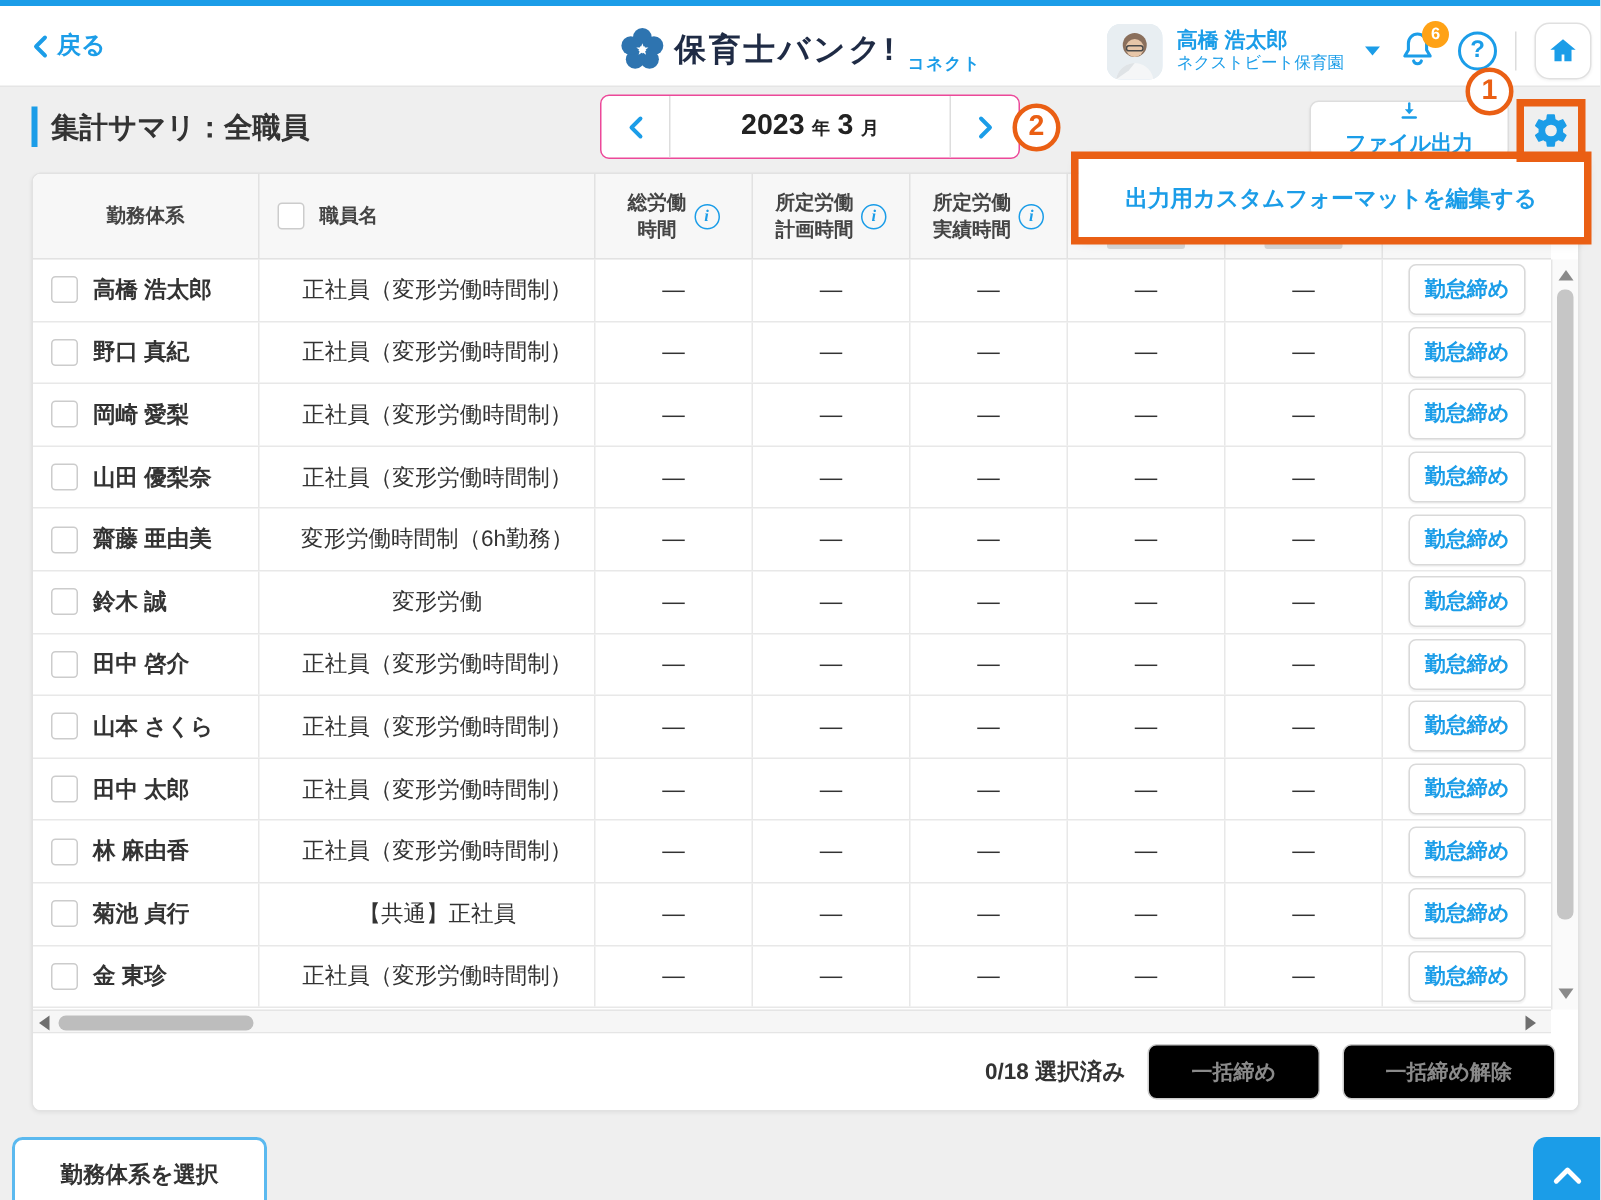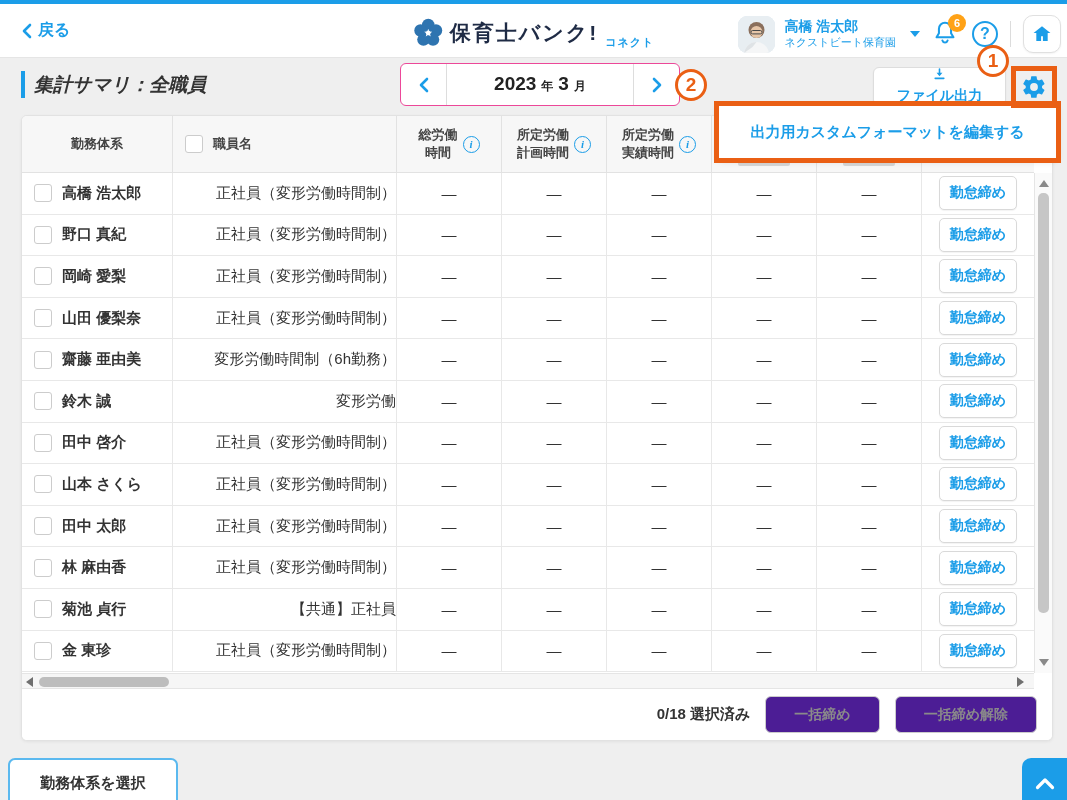--- a/index.html
+++ b/index.html
@@ -29,21 +29,21 @@
            display:flex; align-items:center; justify-content:center; padding:0 4px; }
   .help-circle { width:26px; height:26px; border-radius:50%; border:2.5px solid #1b9de8;
                  color:#1b9de8; font-weight:bold; font-size:16px; display:flex; align-items:center;
                  justify-content:center; margin-right:12px; cursor:pointer; }
   .vdivider { width:1px; height:26px; background:#dcdcdc; margin-right:12px; }
   .homebtn { width:38px; height:38px; border:1px solid #e0e0e0; border-radius:10px; background:#fff;
              display:flex; align-items:center; justify-content:center; cursor:pointer;
              box-shadow:0 1px 2px rgba(0,0,0,.05); }
 
   
-  .pagetitle { position:absolute; left:21px; top:71px; display:flex; align-items:center; gap:9px;font-style:italic; }
+  .pagetitle { position:absolute; left:21px; top:71px; display:flex; align-items:center; gap:9px; }
   .titlebar { width:4px; height:27px; background:#1b9de8; }
   .pagetitle .t { font-size:19px; font-weight:bold; color:#333; }
   .monthnav { position:absolute; left:400px; top:63px; width:280px; height:43px; background:#fff;
               border:1px solid #ec4899; border-radius:6px; display:flex; align-items:stretch; overflow:hidden; }
   .mn-btn { width:46px; display:flex; align-items:center; justify-content:center; cursor:pointer; }
   .mn-btn.prev { border-right:1px solid #ddd; }
   .mn-btn.next { border-left:1px solid #ddd; }
   .mn-label { flex:1; display:flex; align-items:baseline; justify-content:center; gap:5px; padding-top:9px; color:#222; }
   .mn-label .big { font-size:19px; font-weight:bold; }
   .mn-label .unit { font-size:12px; font-weight:bold; }
@@ -80,21 +80,21 @@
   .info-ic { width:17px; height:17px; border-radius:50%; border:1.5px solid #1b9de8; color:#1b9de8;
              font-size:11px; font-weight:bold; font-style:italic; display:inline-flex; align-items:center;
              justify-content:center; flex:none; font-family:"Liberation Serif",serif; }
   .smudge { height:7px; background:#c9c9c9; border-radius:2px; opacity:.7; align-self:flex-end; margin-bottom:6px; }
   .tbody { width:1012px; }
   .trow { height:41.6px; border-bottom:1px solid #e8e8e8; }
   .trow .cell { display:flex; align-items:center; justify-content:center; border-right:1px solid #e8e8e8;
                 font-size:15px; color:#333; overflow:hidden; white-space:nowrap; }
   .cell.left { justify-content:flex-start; padding-left:12px; gap:10px; }
   .cell .name { font-weight:bold; }
-  .cell.work { justify-content:flex-end; padding-left:14px; }
+  .cell.work { justify-content:center; padding-left:14px; }
   .cb { width:18px; height:18px; border:1px solid #ccc; border-radius:3px; background:#fff; flex:none; cursor:pointer; }
   .close-btn { background:#fff; border:1px solid #d9d9d9; border-radius:5px; padding:7px 10px;
                color:#1b9de8; font-size:14px; font-weight:bold; cursor:pointer;
                font-family:inherit; box-shadow:0 1px 1px rgba(0,0,0,.05); }
 
   
   .vscroll { position:absolute; right:0; top:57px; width:18px; height:500px; background:#fafafa;
              border-left:1px solid #e5e5e5; }
   .vthumb { position:absolute; left:3px; top:20px; width:11px; height:420px; background:#c6c6c6; border-radius:5px; }
   .arr { position:absolute; left:4px; width:0; height:0; border-left:5px solid transparent; border-right:5px solid transparent; }
@@ -106,21 +106,21 @@
              border-top:1px solid #e5e5e5; border-bottom:1px solid #e5e5e5; }
   .hthumb { position:absolute; left:17px; top:3px; width:130px; height:10px; background:#bdbdbd; border-radius:5px; }
   .harr { position:absolute; top:3px; width:0; height:0; border-top:5px solid transparent; border-bottom:5px solid transparent; }
   .harr.l { left:4px; border-right:7px solid #6f6f6f; }
   .harr.r { right:10px; border-left:7px solid #6f6f6f; }
 
   
   .tfoot { position:absolute; left:0; bottom:0; width:100%; height:51px; background:#fff;
            display:flex; align-items:center; justify-content:flex-end; gap:15px; padding-right:15px; }
   .sel-status { font-size:15px; font-weight:bold; color:#333; }
-  .foot-btn { background:#4c1d95; border:1px solid #ccc; border-radius:6px; height:37px; padding:0 28px;
+  .foot-btn { background:#000000; border:1px solid #ccc; border-radius:6px; height:37px; padding:0 28px;
               color:#8a8a8a; font-size:14px; font-weight:bold; cursor:pointer; font-family:inherit; }
 
   
   .worktype-btn { position:absolute; left:8px; top:758px; width:170px; height:50px; background:#fff;
                   border:2px solid #5bb9ef; border-radius:7px; color:#333; font-size:15px; font-weight:bold;
                   cursor:pointer; font-family:inherit; }
   .scrolltop { position:absolute; left:1022px; top:758px; width:45px; height:50px; background:#1b9de8;
                border:none; border-radius:9px 0 0 9px; cursor:pointer; display:flex; align-items:center;
                justify-content:center; }
 </style>

